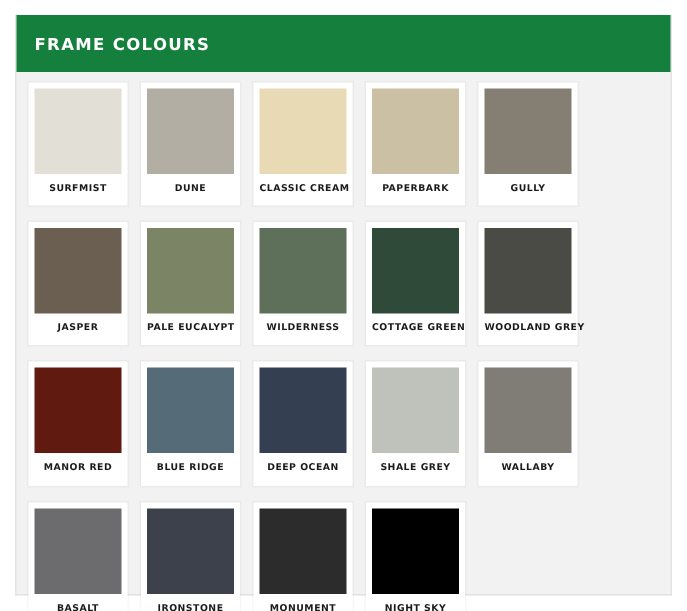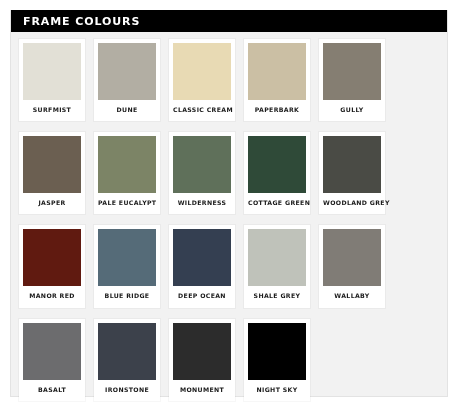--- a/index.html
+++ b/index.html
@@ -20,22 +20,22 @@
     top: 10px;
     width: 438px;
     height: 387px;
     background: #f2f2f2;
     box-sizing: border-box;
     border: 1px solid #e3e3e3;
     border-top: none;
   }
 
   .panel-header {
-    height: 22px;
-    background: #000000;
+    height: 38px;
+    background: #15803d;
     display: flex;
     align-items: center;
     padding-left: 12px;
     box-sizing: border-box;
   }
 
   .panel-header-title {
     color: #ffffff;
     font-size: 11px;
     font-weight: bold;

